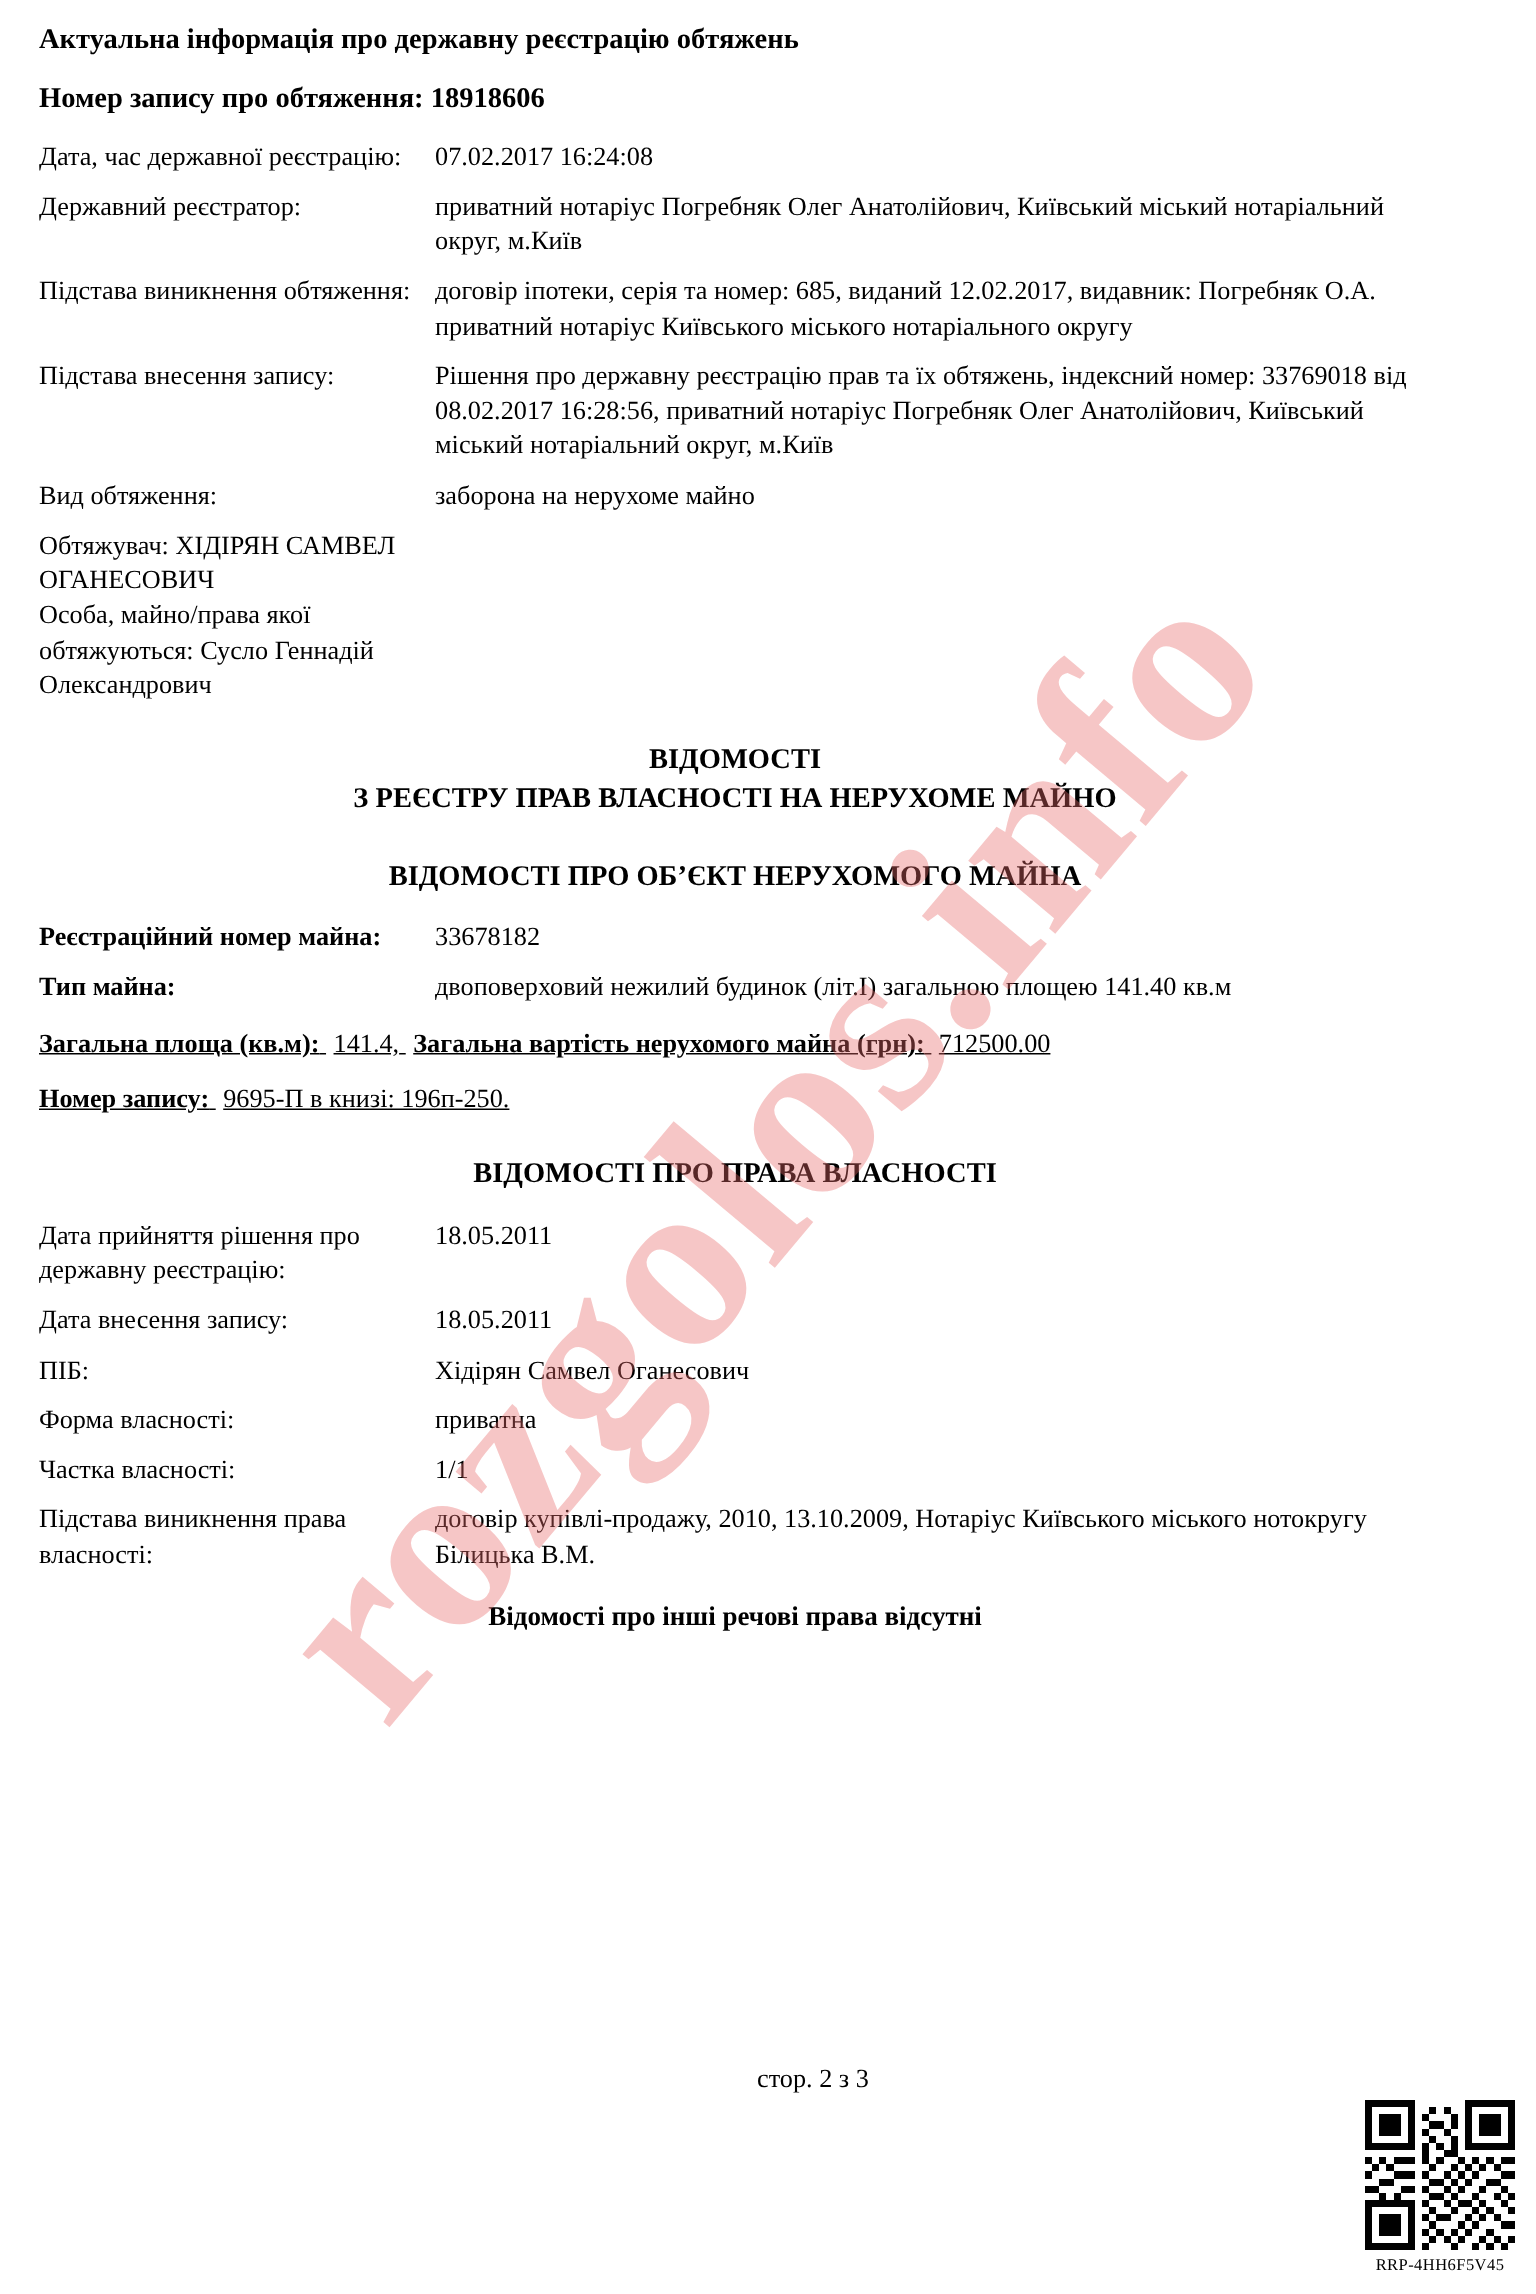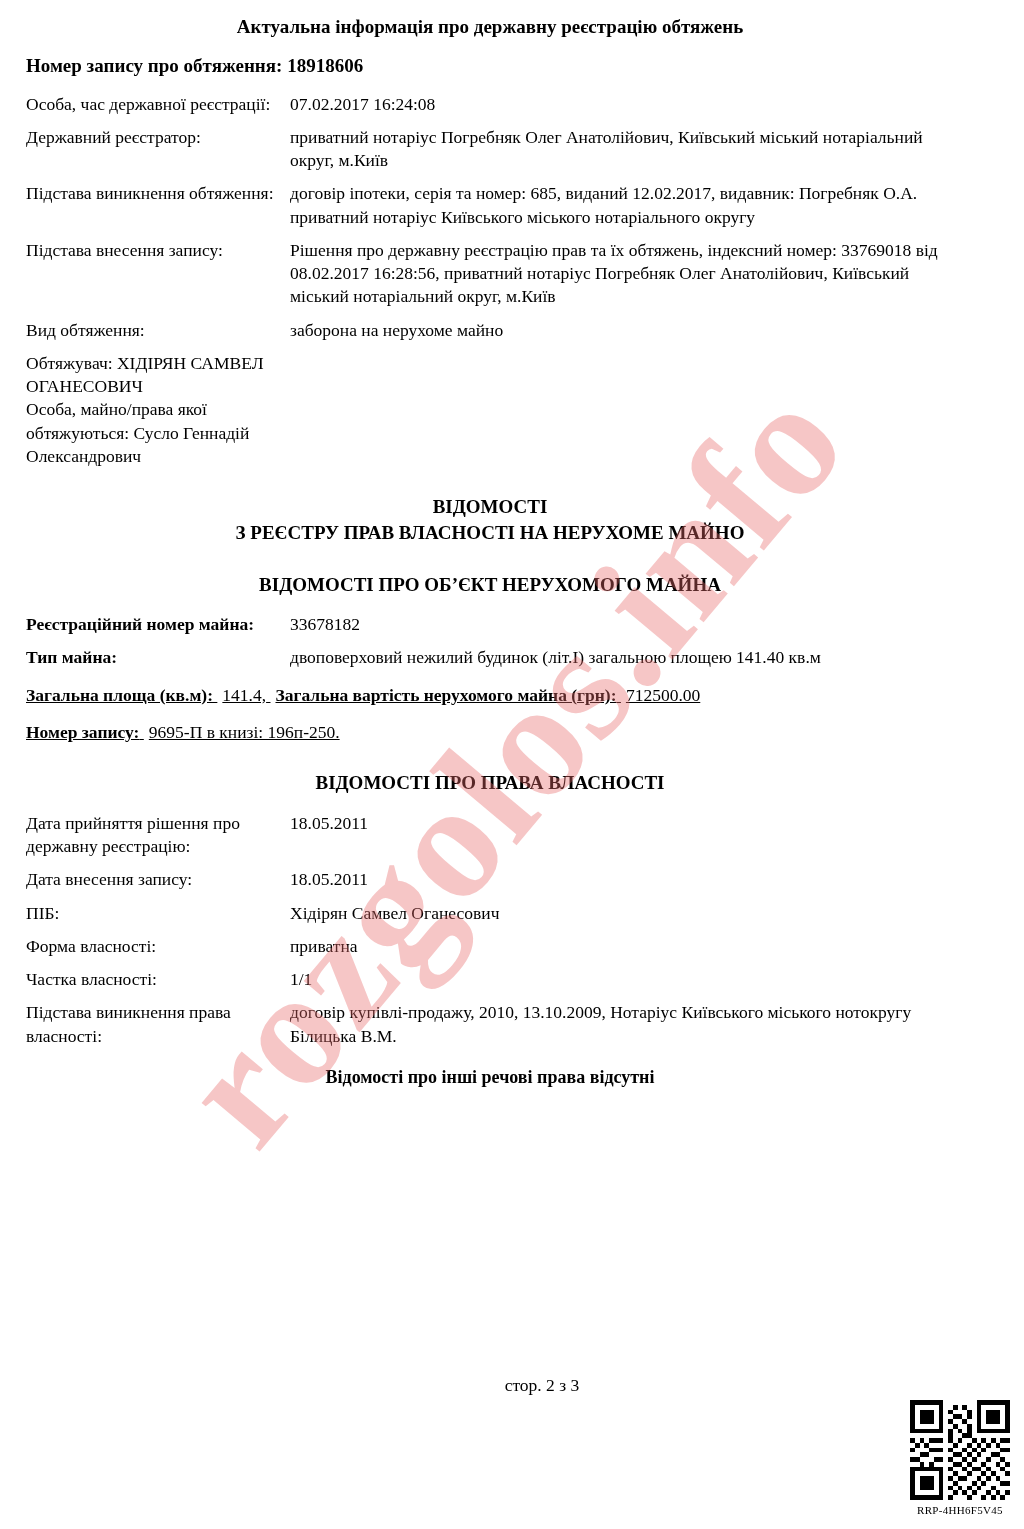--- a/index.html
+++ b/index.html
@@ -9,21 +9,21 @@
     margin:0 auto;
     background:#fff;
     font-family:"Liberation Serif", serif;
     font-size:17.5px;
     line-height:1.33;
     color:#000;
     overflow:hidden;
   }
   .content{padding:10px 70px 0 26px;position:relative;z-index:1;}
   .doc-title{
-    text-align:center;font-weight:bold;font-size:19px;margin:4px 0 14px 0;
+    text-align:left;font-weight:bold;font-size:19px;margin:4px 0 14px 0;
   }
   .record-header{font-weight:bold;font-size:19px;margin:0 0 14px 0;}
   .row{display:grid;grid-template-columns:264px 1fr;margin-bottom:10px;}
   .row .label{padding-right:10px;}
   .row .value{white-space:pre-line;}
   .row.bold .label{font-weight:bold;}
   .section-heading{
     text-align:center;font-weight:bold;font-size:19px;line-height:1.35;
     margin:26px 0 16px 0;
   }
@@ -67,21 +67,21 @@
   <div class="watermark">rozgolos.info</div>
 
   <div class="content">
 
     <div class="doc-title">Актуальна інформація про державну реєстрацію обтяжень</div>
 
     <div class="record-header">Номер запису про обтяження: 18918606</div>
 
     <div>
       <div class="row">
-        <div class="label">Особа, час державної реєстрації:</div>
+        <div class="label">Дата, час державної реєстрацію:</div>
         <div class="value">07.02.2017 16:24:08</div>
       </div>
       <div class="row">
         <div class="label">Державний реєстратор:</div>
         <div class="value">приватний нотаріус Погребняк Олег Анатолійович, Київський міський нотаріальний округ, м.Київ</div>
       </div>
       <div class="row">
         <div class="label">Підстава виникнення обтяження:</div>
         <div class="value">договір іпотеки, серія та номер: 685, виданий 12.02.2017, видавник: Погребняк О.А. приватний нотаріус Київського міського нотаріального округу</div>
       </div>

